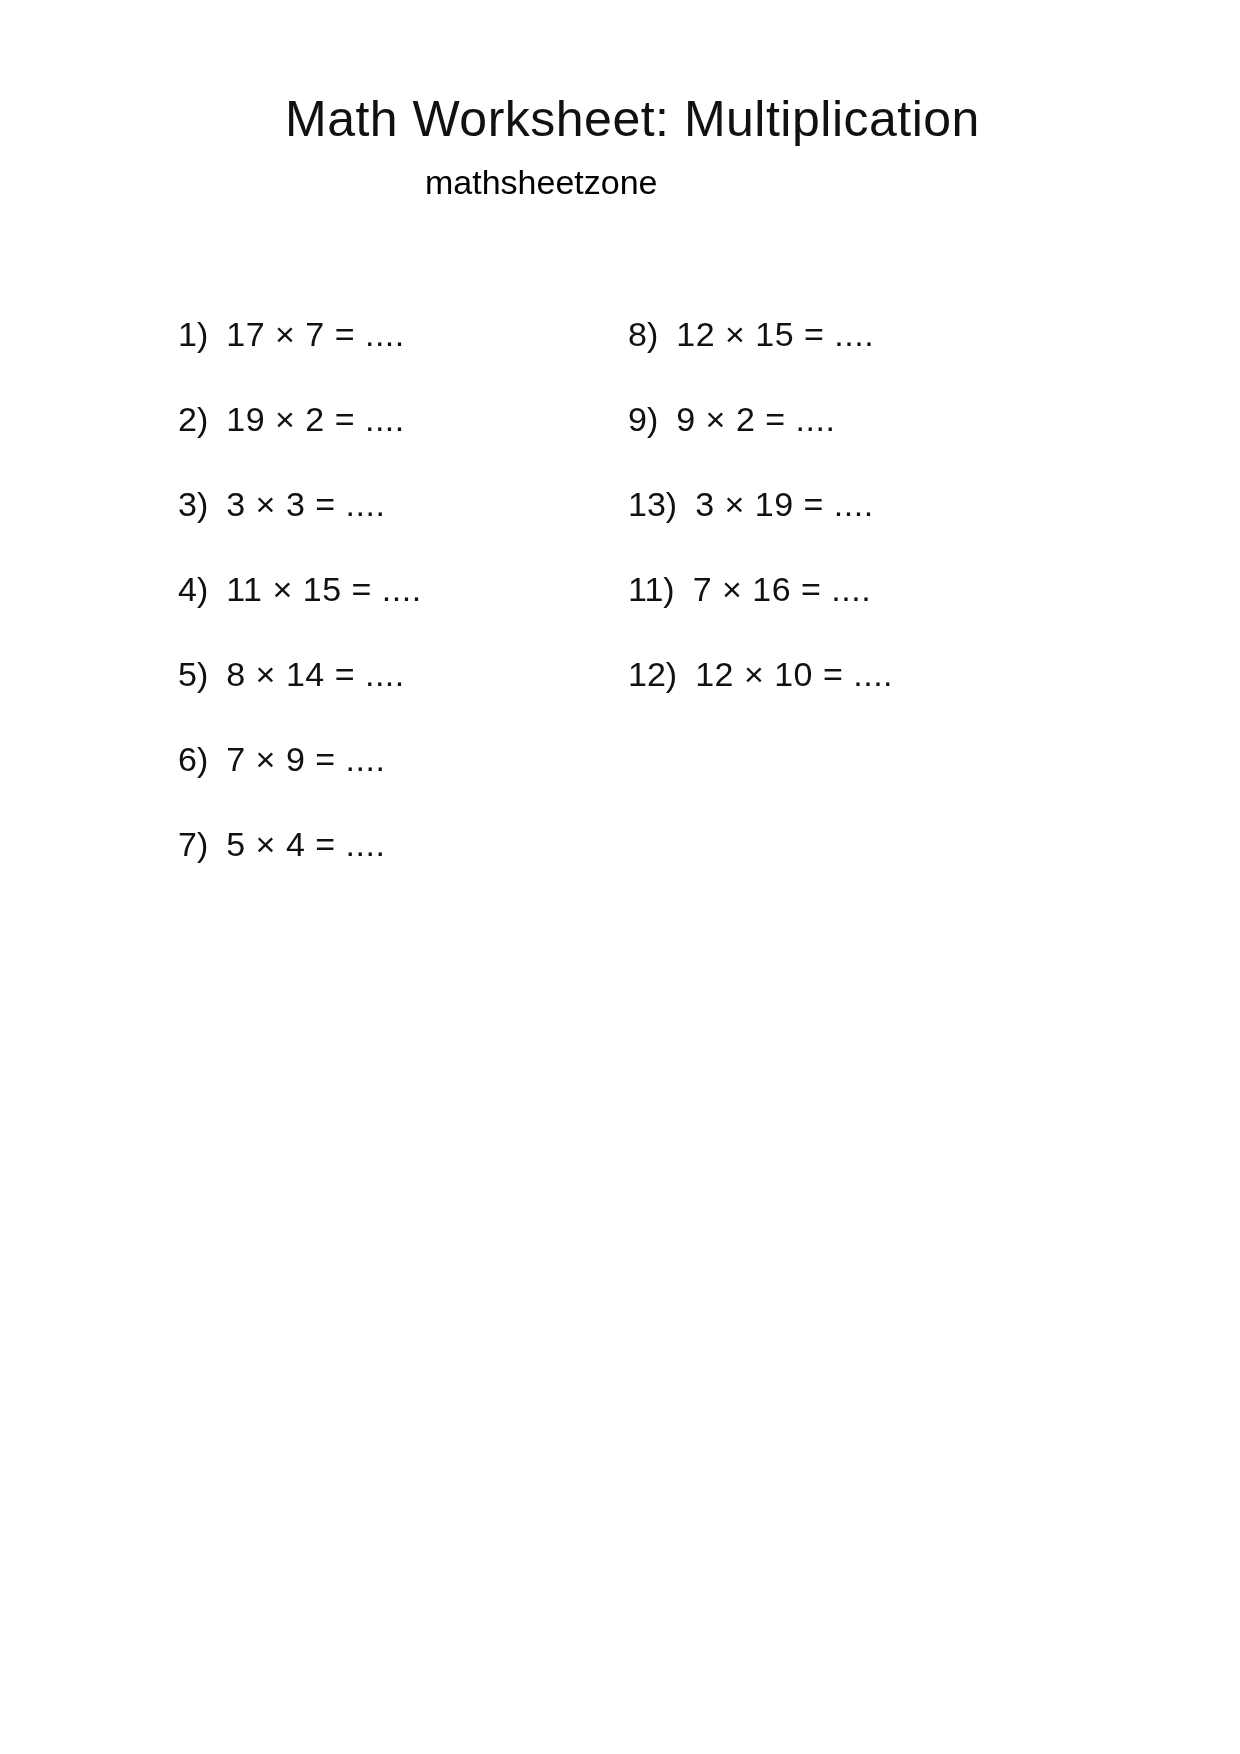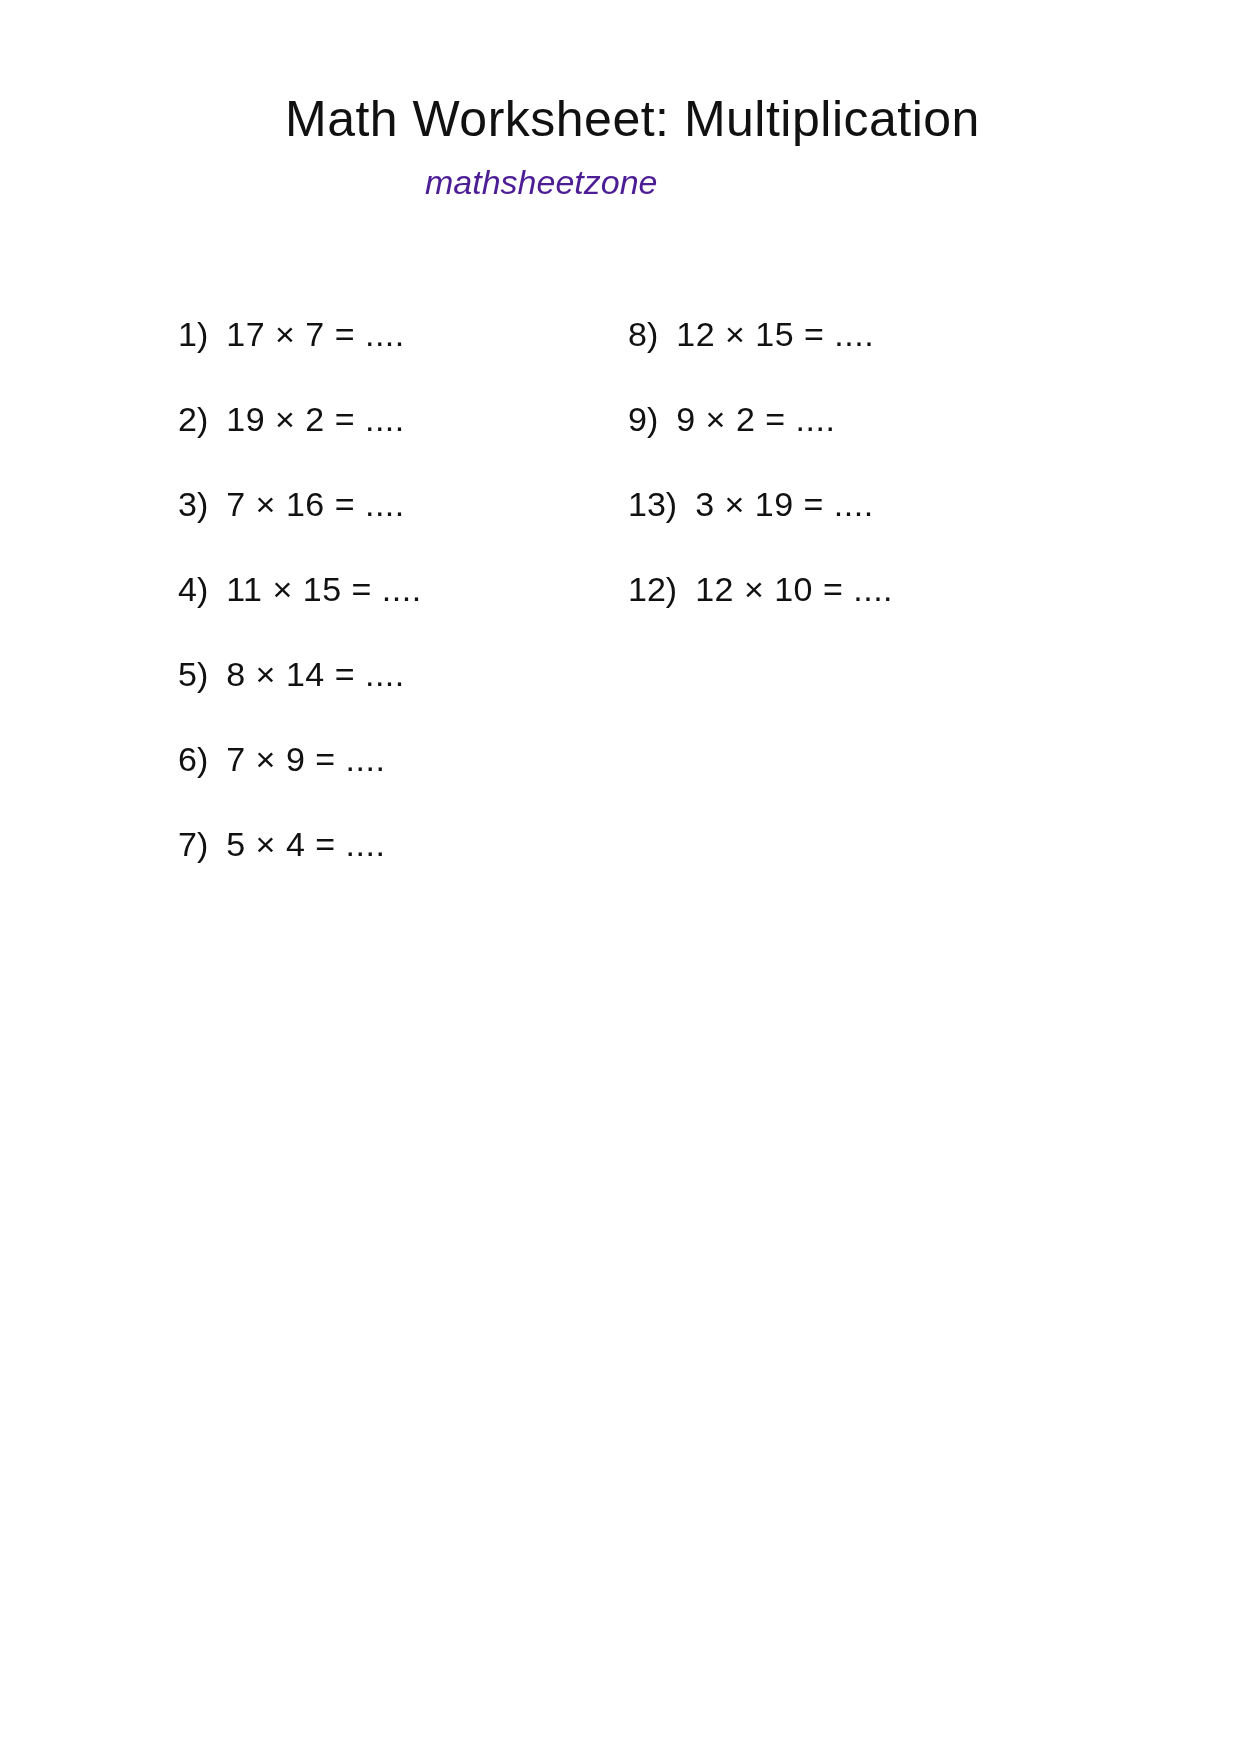--- a/index.html
+++ b/index.html
@@ -25,23 +25,22 @@
     letter-spacing: 0.5px;
     white-space: nowrap;
     color: #111111;
   }
   .subtitle {
     position: absolute;
     left: 425px;
     top: 163px;
     font-size: 34px;
     font-weight: 400;
-    color: #4c1d95;
+    color: #000000;
     white-space: nowrap;
-    font-style: italic;
   }
   .col {
     position: absolute;
     top: 315px;
   }
   .col-left  { left: 178px; }
   .col-right { left: 628px; }
   .problem-row {
     height: 85px;
     display: flex;
@@ -68,21 +67,21 @@
     <div class="problem-row">
       <span class="num">1)</span>
       <span class="expr">17 × 7 = ....</span>
     </div>
     <div class="problem-row">
       <span class="num">2)</span>
       <span class="expr">19 × 2 = ....</span>
     </div>
     <div class="problem-row">
       <span class="num">3)</span>
-      <span class="expr">7 × 16 = ....</span>
+      <span class="expr">3 × 3 = ....</span>
     </div>
     <div class="problem-row">
       <span class="num">4)</span>
       <span class="expr">11 × 15 = ....</span>
     </div>
     <div class="problem-row">
       <span class="num">5)</span>
       <span class="expr">8 × 14 = ....</span>
     </div>
     <div class="problem-row">
@@ -102,18 +101,22 @@
     </div>
     <div class="problem-row">
       <span class="num">9)</span>
       <span class="expr">9 × 2 = ....</span>
     </div>
     <div class="problem-row">
       <span class="num">13)</span>
       <span class="expr">3 × 19 = ....</span>
     </div>
     <div class="problem-row">
+      <span class="num">11)</span>
+      <span class="expr">7 × 16 = ....</span>
+    </div>
+    <div class="problem-row">
       <span class="num">12)</span>
       <span class="expr">12 × 10 = ....</span>
     </div>
   </div>
 
 </div>
 
 </body></html>

